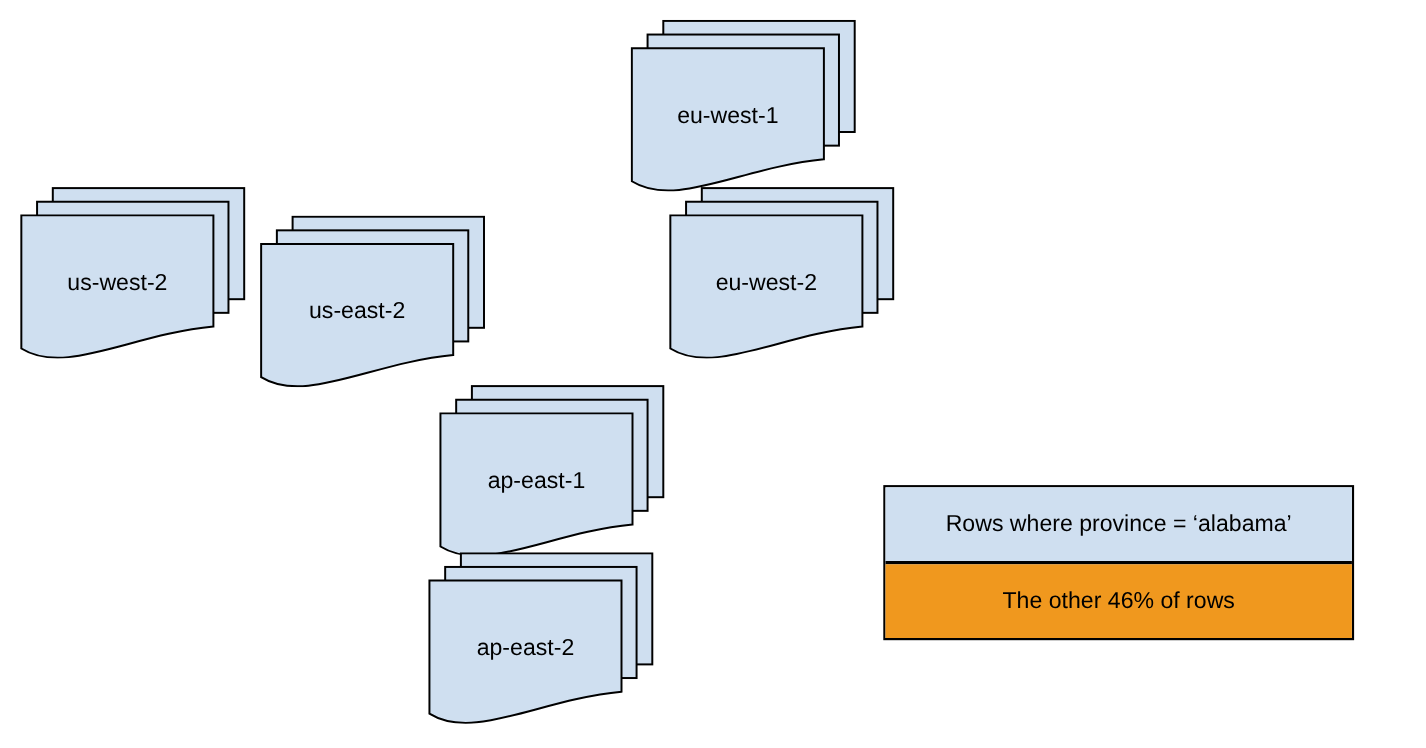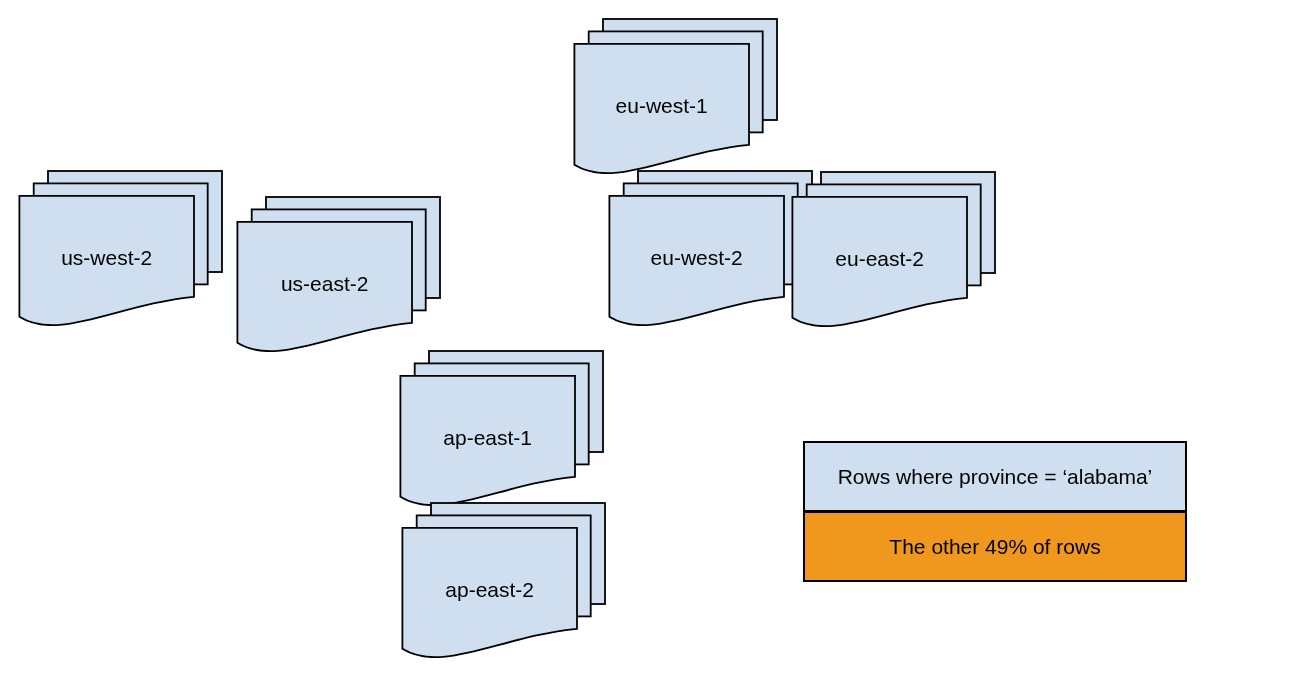--- a/index.html
+++ b/index.html
@@ -32,21 +32,21 @@
   }
   .stack-label {
     font-family: "Liberation Sans", sans-serif;
     font-size: 21px;
     fill: #000000;
   }
   .legend {
     position: absolute;
     left: 803px;
     top: 441px;
-    width: 384px;
+    width: 428px;
     height: 141px;
     box-sizing: border-box;
     border: 2px solid var(--stroke, #000000);
     display: flex;
     flex-direction: column;
   }
   .legend-row {
     display: flex;
     align-items: center;
     justify-content: center;
@@ -66,21 +66,21 @@
 </head>
 <body>
 
 <div id="canvas">
 
   <div class="legend">
     <div class="legend-row default">
       <span>Rows where province = ‘alabama’</span>
     </div>
     <div class="legend-row highlight">
-      <span>The other 49% of rows</span>
+      <span>The other 46% of rows</span>
     </div>
   </div>
 
 
 
   <figure class="stack" style="left: 573px; top: 18px;">
     <svg width="206" height="156" viewBox="0 0 206 156">
       <rect class="sheet" x="30" y="1" width="174" height="101"></rect>
       <rect class="sheet" x="15.7" y="13.4" width="174" height="101"></rect>
       <path class="sheet" transform="translate(1.4,25.8)" d="M0,0 H174.6 V101 C100,108 40,146 0,121 Z"></path>
@@ -109,39 +109,31 @@
 
   <figure class="stack" style="left: 573px; top: 170px; margin-left: 35px;">
     <svg width="206" height="156" viewBox="0 0 206 156">
       <rect class="sheet" x="30" y="1" width="174" height="101"></rect>
       <rect class="sheet" x="15.7" y="13.4" width="174" height="101"></rect>
       <path class="sheet" transform="translate(1.4,25.8)" d="M0,0 H174.6 V101 C100,108 40,146 0,121 Z"></path>
       <text class="stack-label" x="88.7" y="87" text-anchor="middle" dominant-baseline="central">eu-west-2</text>
     </svg>
   </figure>
 
-  <figure class="stack" style="left: 791px; top: 171px;">
-    <svg width="206" height="156" viewBox="0 0 206 156">
-      <rect class="sheet" x="30" y="1" width="174" height="101"></rect>
-      <rect class="sheet" x="15.7" y="13.4" width="174" height="101"></rect>
-      <path class="sheet" transform="translate(1.4,25.8)" d="M0,0 H174.6 V101 C100,108 40,146 0,121 Z"></path>
-      <text class="stack-label" x="88.7" y="87" text-anchor="middle" dominant-baseline="central">eu-east-2</text>
-    </svg>
-  </figure>
 
   <figure class="stack" style="left: 399px; top: 350px;">
     <svg width="206" height="156" viewBox="0 0 206 156">
       <rect class="sheet" x="30" y="1" width="174" height="101"></rect>
       <rect class="sheet" x="15.7" y="13.4" width="174" height="101"></rect>
       <path class="sheet" transform="translate(1.4,25.8)" d="M0,0 H174.6 V101 C100,108 40,146 0,121 Z"></path>
       <text class="stack-label" x="88.7" y="87" text-anchor="middle" dominant-baseline="central">ap-east-1</text>
     </svg>
   </figure>
 
-  <figure class="stack" style="left: 401px; top: 502px;">
+  <figure class="stack" style="left: 389px; top: 502px;">
     <svg width="206" height="156" viewBox="0 0 206 156">
       <rect class="sheet" x="30" y="1" width="174" height="101"></rect>
       <rect class="sheet" x="15.7" y="13.4" width="174" height="101"></rect>
       <path class="sheet" transform="translate(1.4,25.8)" d="M0,0 H174.6 V101 C100,108 40,146 0,121 Z"></path>
       <text class="stack-label" x="88.7" y="87" text-anchor="middle" dominant-baseline="central">ap-east-2</text>
     </svg>
   </figure>
 </div>
 
 </body></html>

